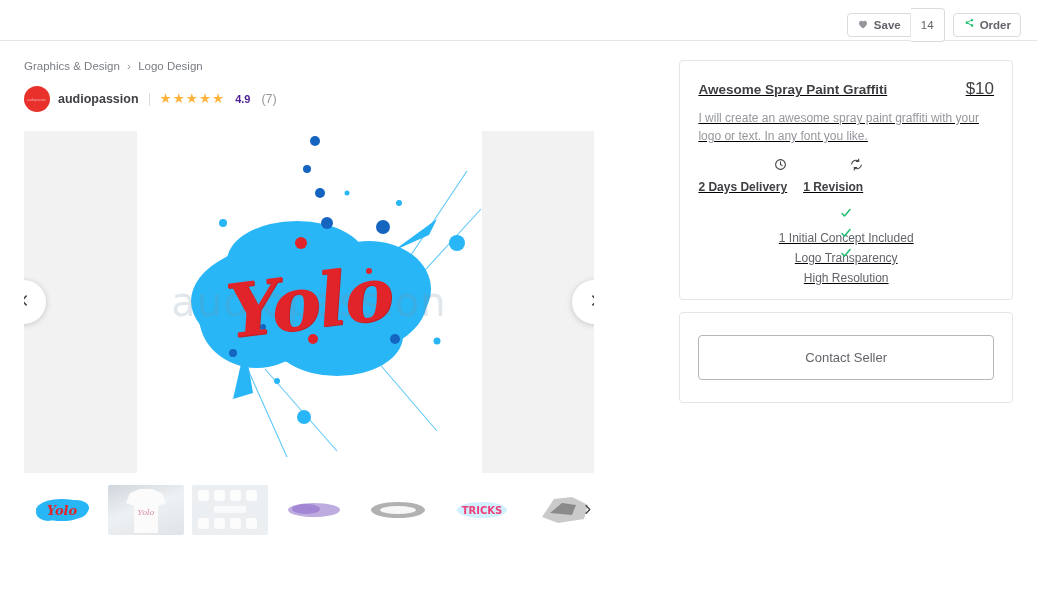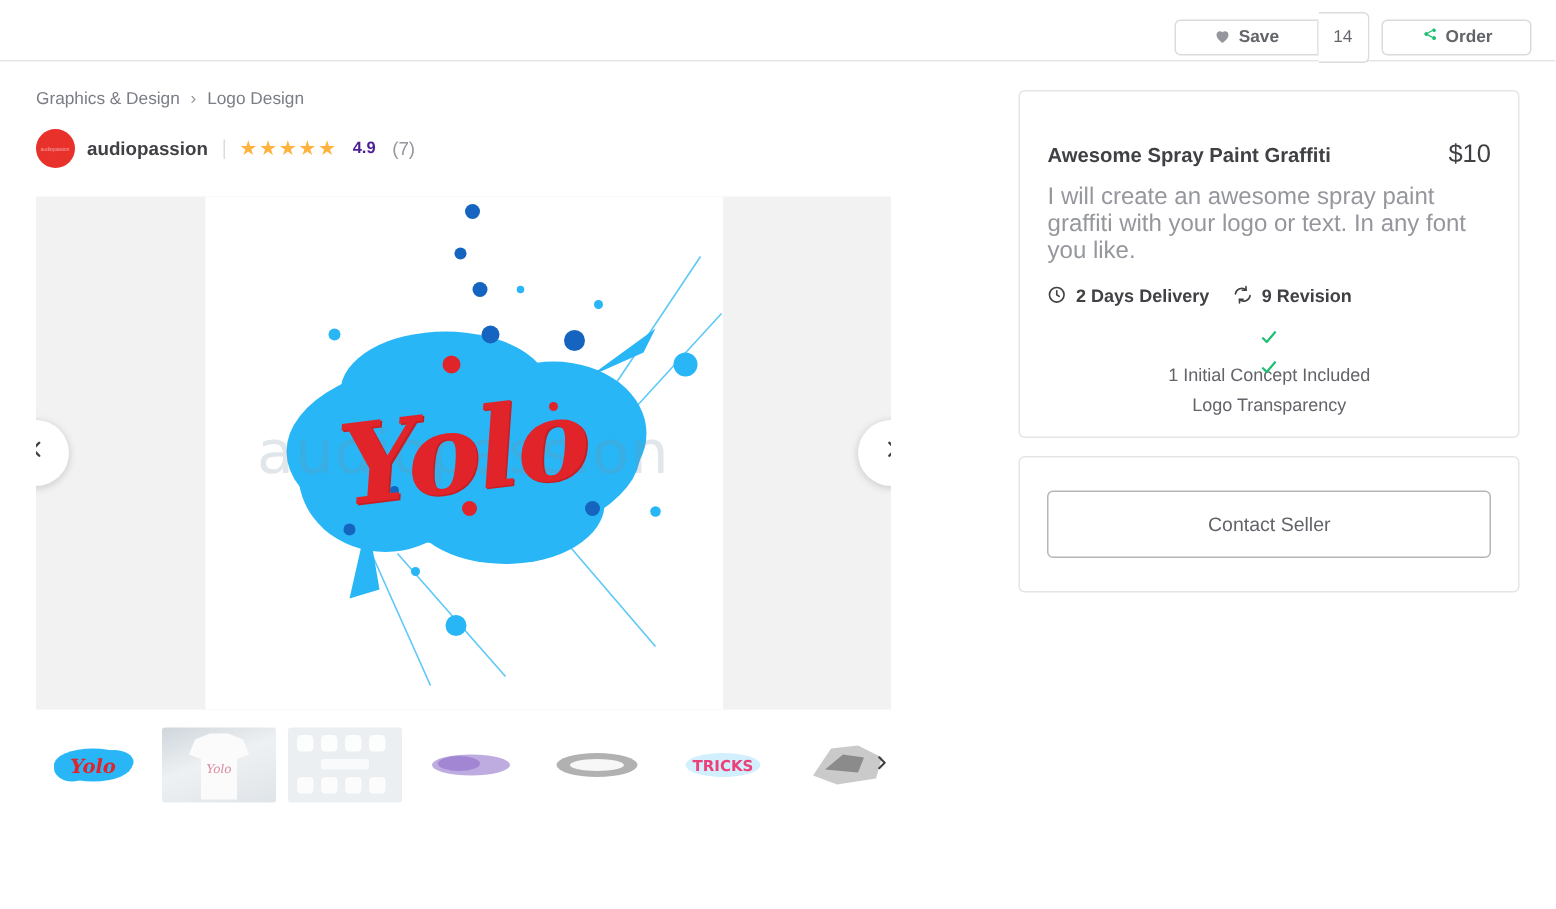--- a/index.html
+++ b/index.html
@@ -50,21 +50,21 @@
   }
   .btn-save, .btn-count, .btn-share {
     height: 24px;
     border: 1px solid #dadbdd;
     background: #fff;
     display: flex;
     align-items: center;
     font-size: 11.5px;
     color: #62646a;
     cursor: pointer;
-    padding: 0 25px;
+    padding: 0 9px;
     gap: 5px;
   }
   .btn-save { border-radius: 4px 0 0 4px; font-weight: bold; }
   .btn-count {
     border-left: none;
     border-radius: 0 4px 4px 0;
     padding: 16px 10px;
     justify-content: center;
     min-width: 34px;
     color: #62646a;
@@ -221,48 +221,49 @@
     z-index: 4;
   }
   .thumb-arrow svg { width: 11px; height: 11px; }
 
   
   .card {
     border: 1px solid #e4e5e7;
     border-radius: 4px;
     background: #fff;
   }
-  .pkg { padding: 32px 18px 16px 18px; }
+  .pkg { padding: 18px 18px 16px 18px; text-decoration: underline; }
   .pkg-head {
     display: flex;
     align-items: baseline;
     justify-content: space-between;
     margin-bottom: 10px;
   }
   .pkg-title { font-size: 13.5px; font-weight: bold; color: #404145; }
   .pkg-price { font-size: 17px; color: #404145; font-weight: normal; }
   .pkg-desc {
-    font-size: 16px;
+    font-size: 12px;
     line-height: 18px;
     color: #95979d;
     margin-bottom: 13px;
   }
   .pkg-meta {
     display: flex;
     align-items: center;
     gap: 16px;
     margin-bottom: 13px;
   }
   .meta-item {
     display: flex;
-    align-items: flex-start;
+    align-items: flex-end;
     gap: 6px;
     font-size: 12px;
     font-weight: bold;
     color: #404145;
+    flex-direction: column;
   }
   .meta-item svg { width: 13px; height: 13px; flex: none; }
   .features { list-style: none; margin-bottom: 16px; }
   .feature {
     display: flex;
     align-items: center;
     gap: 9px;
     font-size: 12px;
     color: #62646a;
     height: 20px;
@@ -523,41 +524,49 @@
         </div>
         <div class="meta-item">
           <span>
             <svg viewBox="0 0 24 24" fill="none" stroke="#404145" stroke-width="2" stroke-linecap="round">
               <path d="M3 11a8 8 0 0 1 13-5"></path>
               <polyline points="16 2 16 6.5 11.5 6.5"></polyline>
               <path d="M21 13a8 8 0 0 1-13 5"></path>
               <polyline points="8 22 8 17.5 12.5 17.5"></polyline>
             </svg>
           </span>
-          <span>9 Revision</span>
+          <span>1 Revision</span>
         </div>
       </div>
 
       <ul class="features">
         <li class="feature">
           <span>
             <svg viewBox="0 0 24 24" fill="none" stroke="#1dbf73" stroke-width="3" stroke-linecap="round" stroke-linejoin="round">
               <polyline points="4 13 9 18 20 5"></polyline>
             </svg>
           </span>
           <span>1 Initial Concept Included</span>
         </li>
         <li class="feature">
           <span>
             <svg viewBox="0 0 24 24" fill="none" stroke="#1dbf73" stroke-width="3" stroke-linecap="round" stroke-linejoin="round">
               <polyline points="4 13 9 18 20 5"></polyline>
             </svg>
           </span>
           <span>Logo Transparency</span>
         </li>
+        <li class="feature">
+          <span>
+            <svg viewBox="0 0 24 24" fill="none" stroke="#1dbf73" stroke-width="3" stroke-linecap="round" stroke-linejoin="round">
+              <polyline points="4 13 9 18 20 5"></polyline>
+            </svg>
+          </span>
+          <span>High Resolution</span>
+        </li>
       </ul>
 
     </div>
 
     <div class="card contact-card">
       <button class="btn-contact">Contact Seller</button>
     </div>
   </div>
 </div>
 

